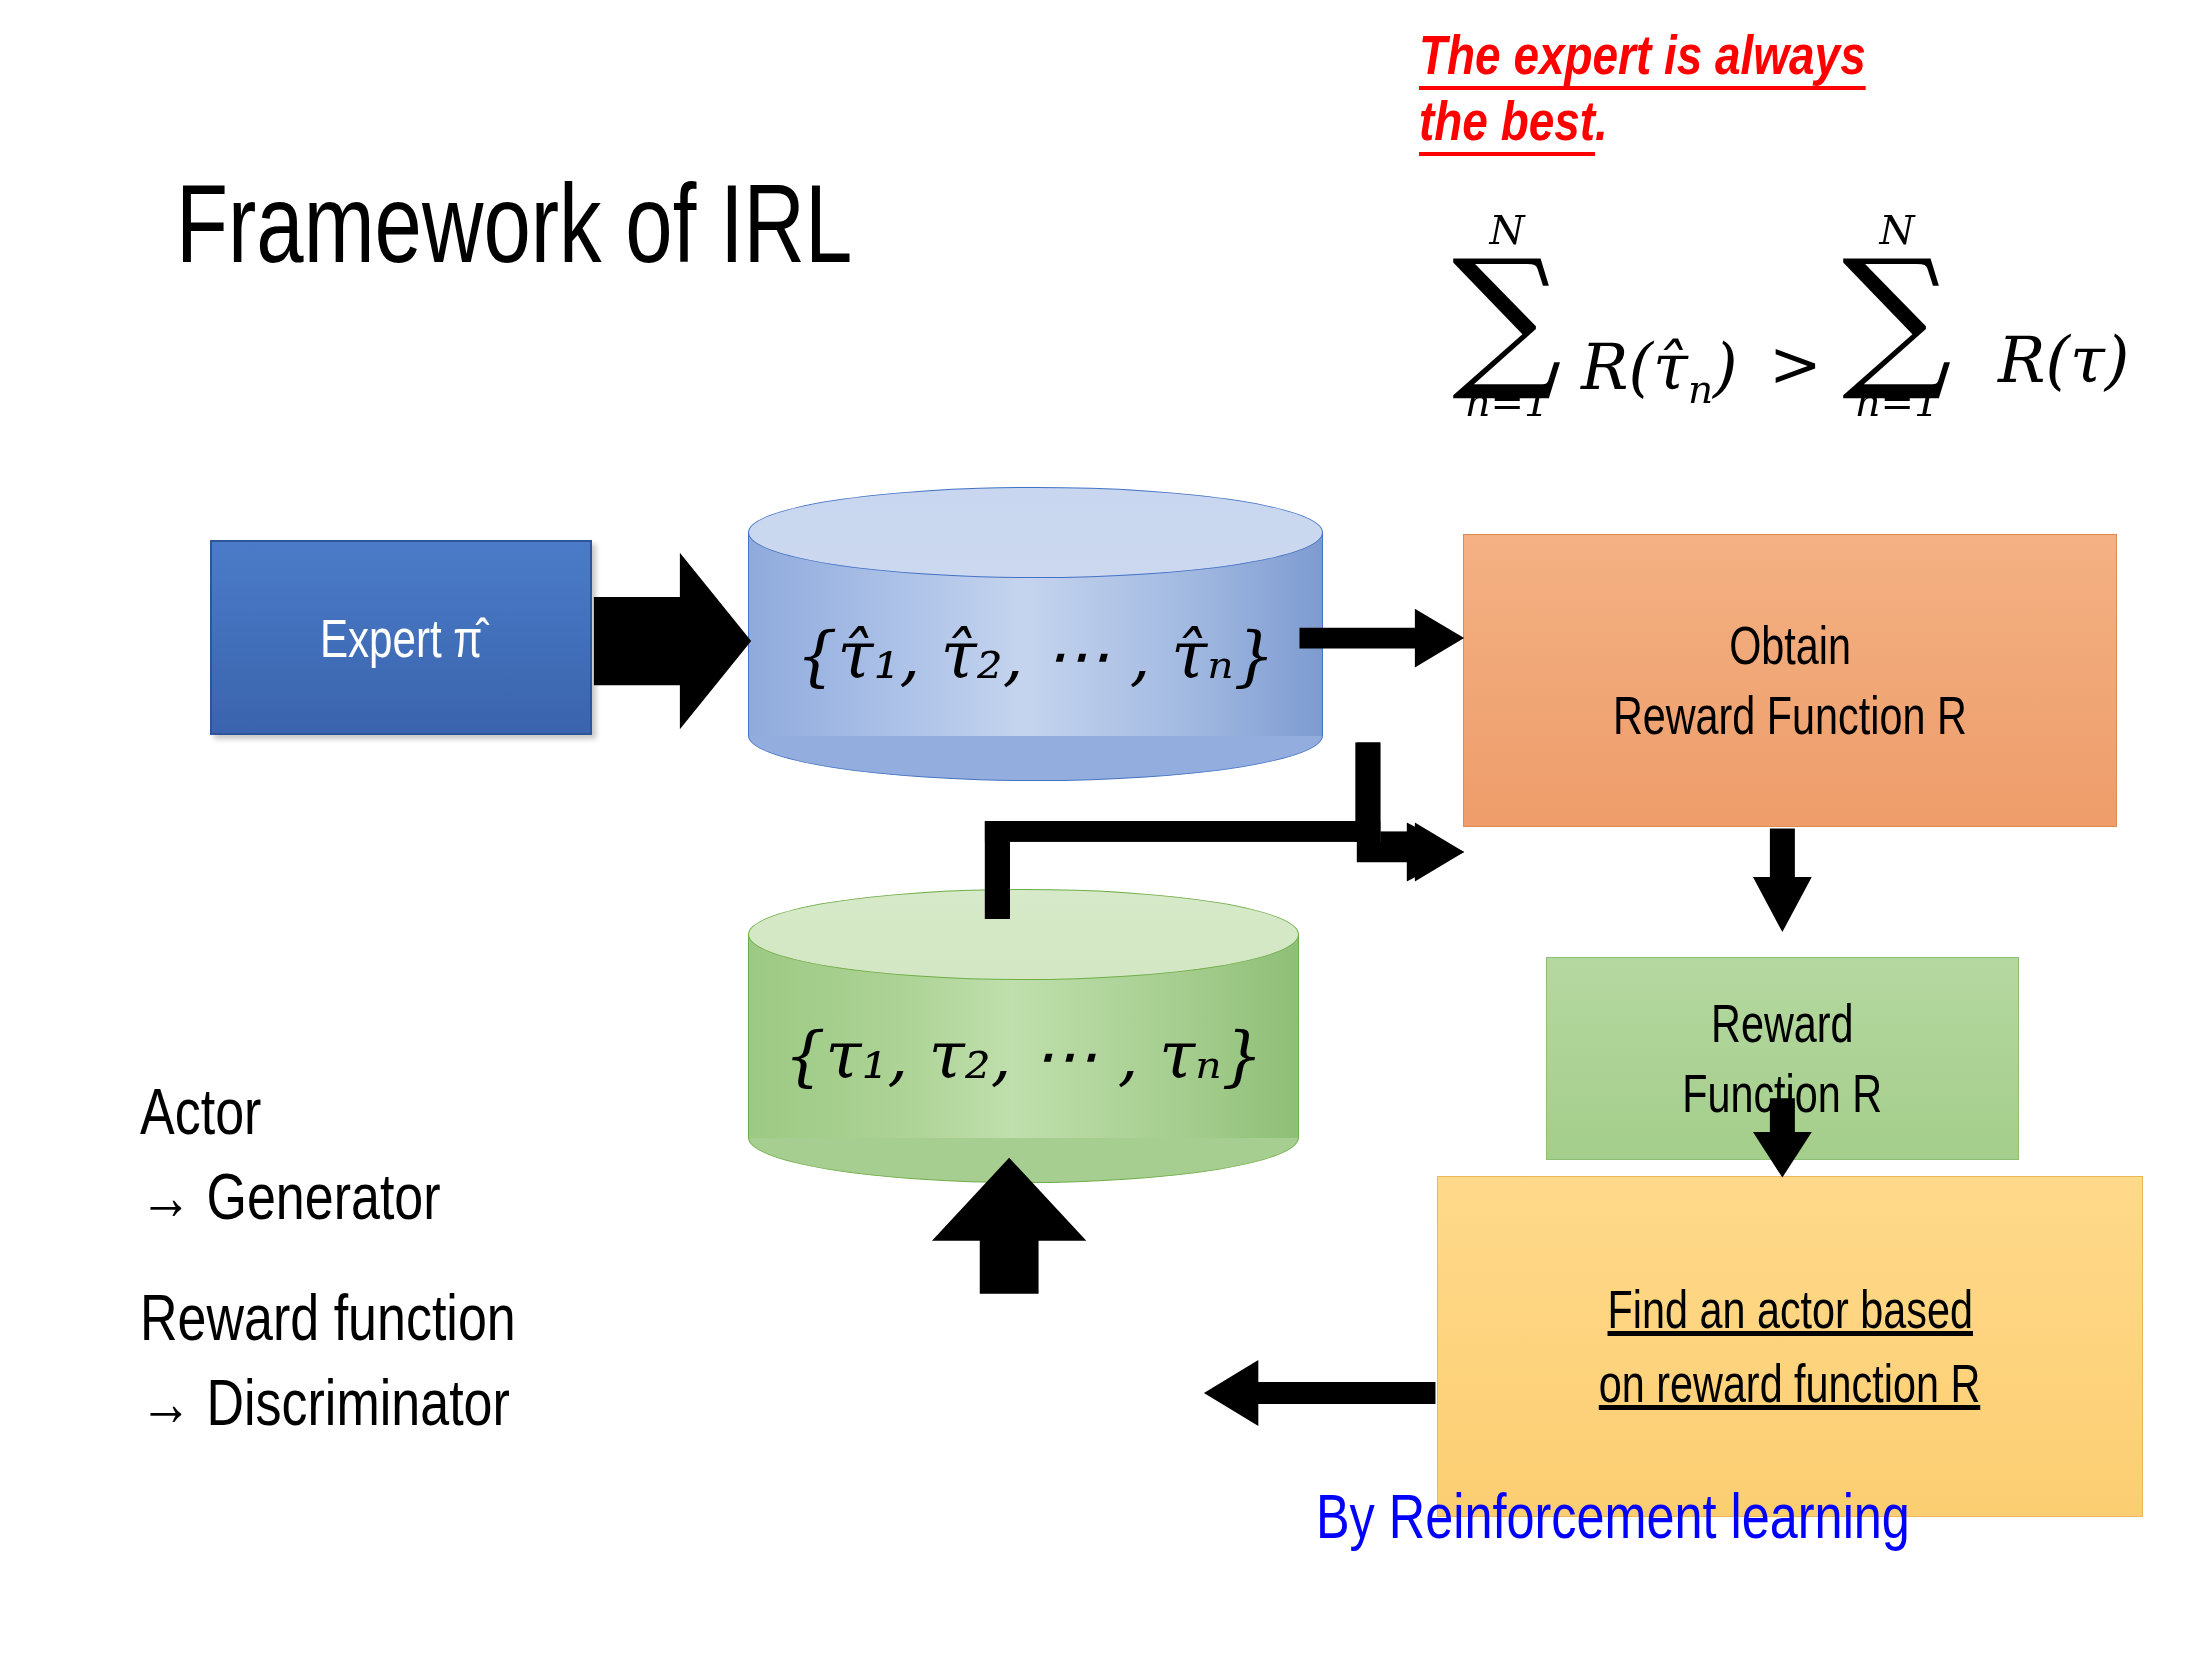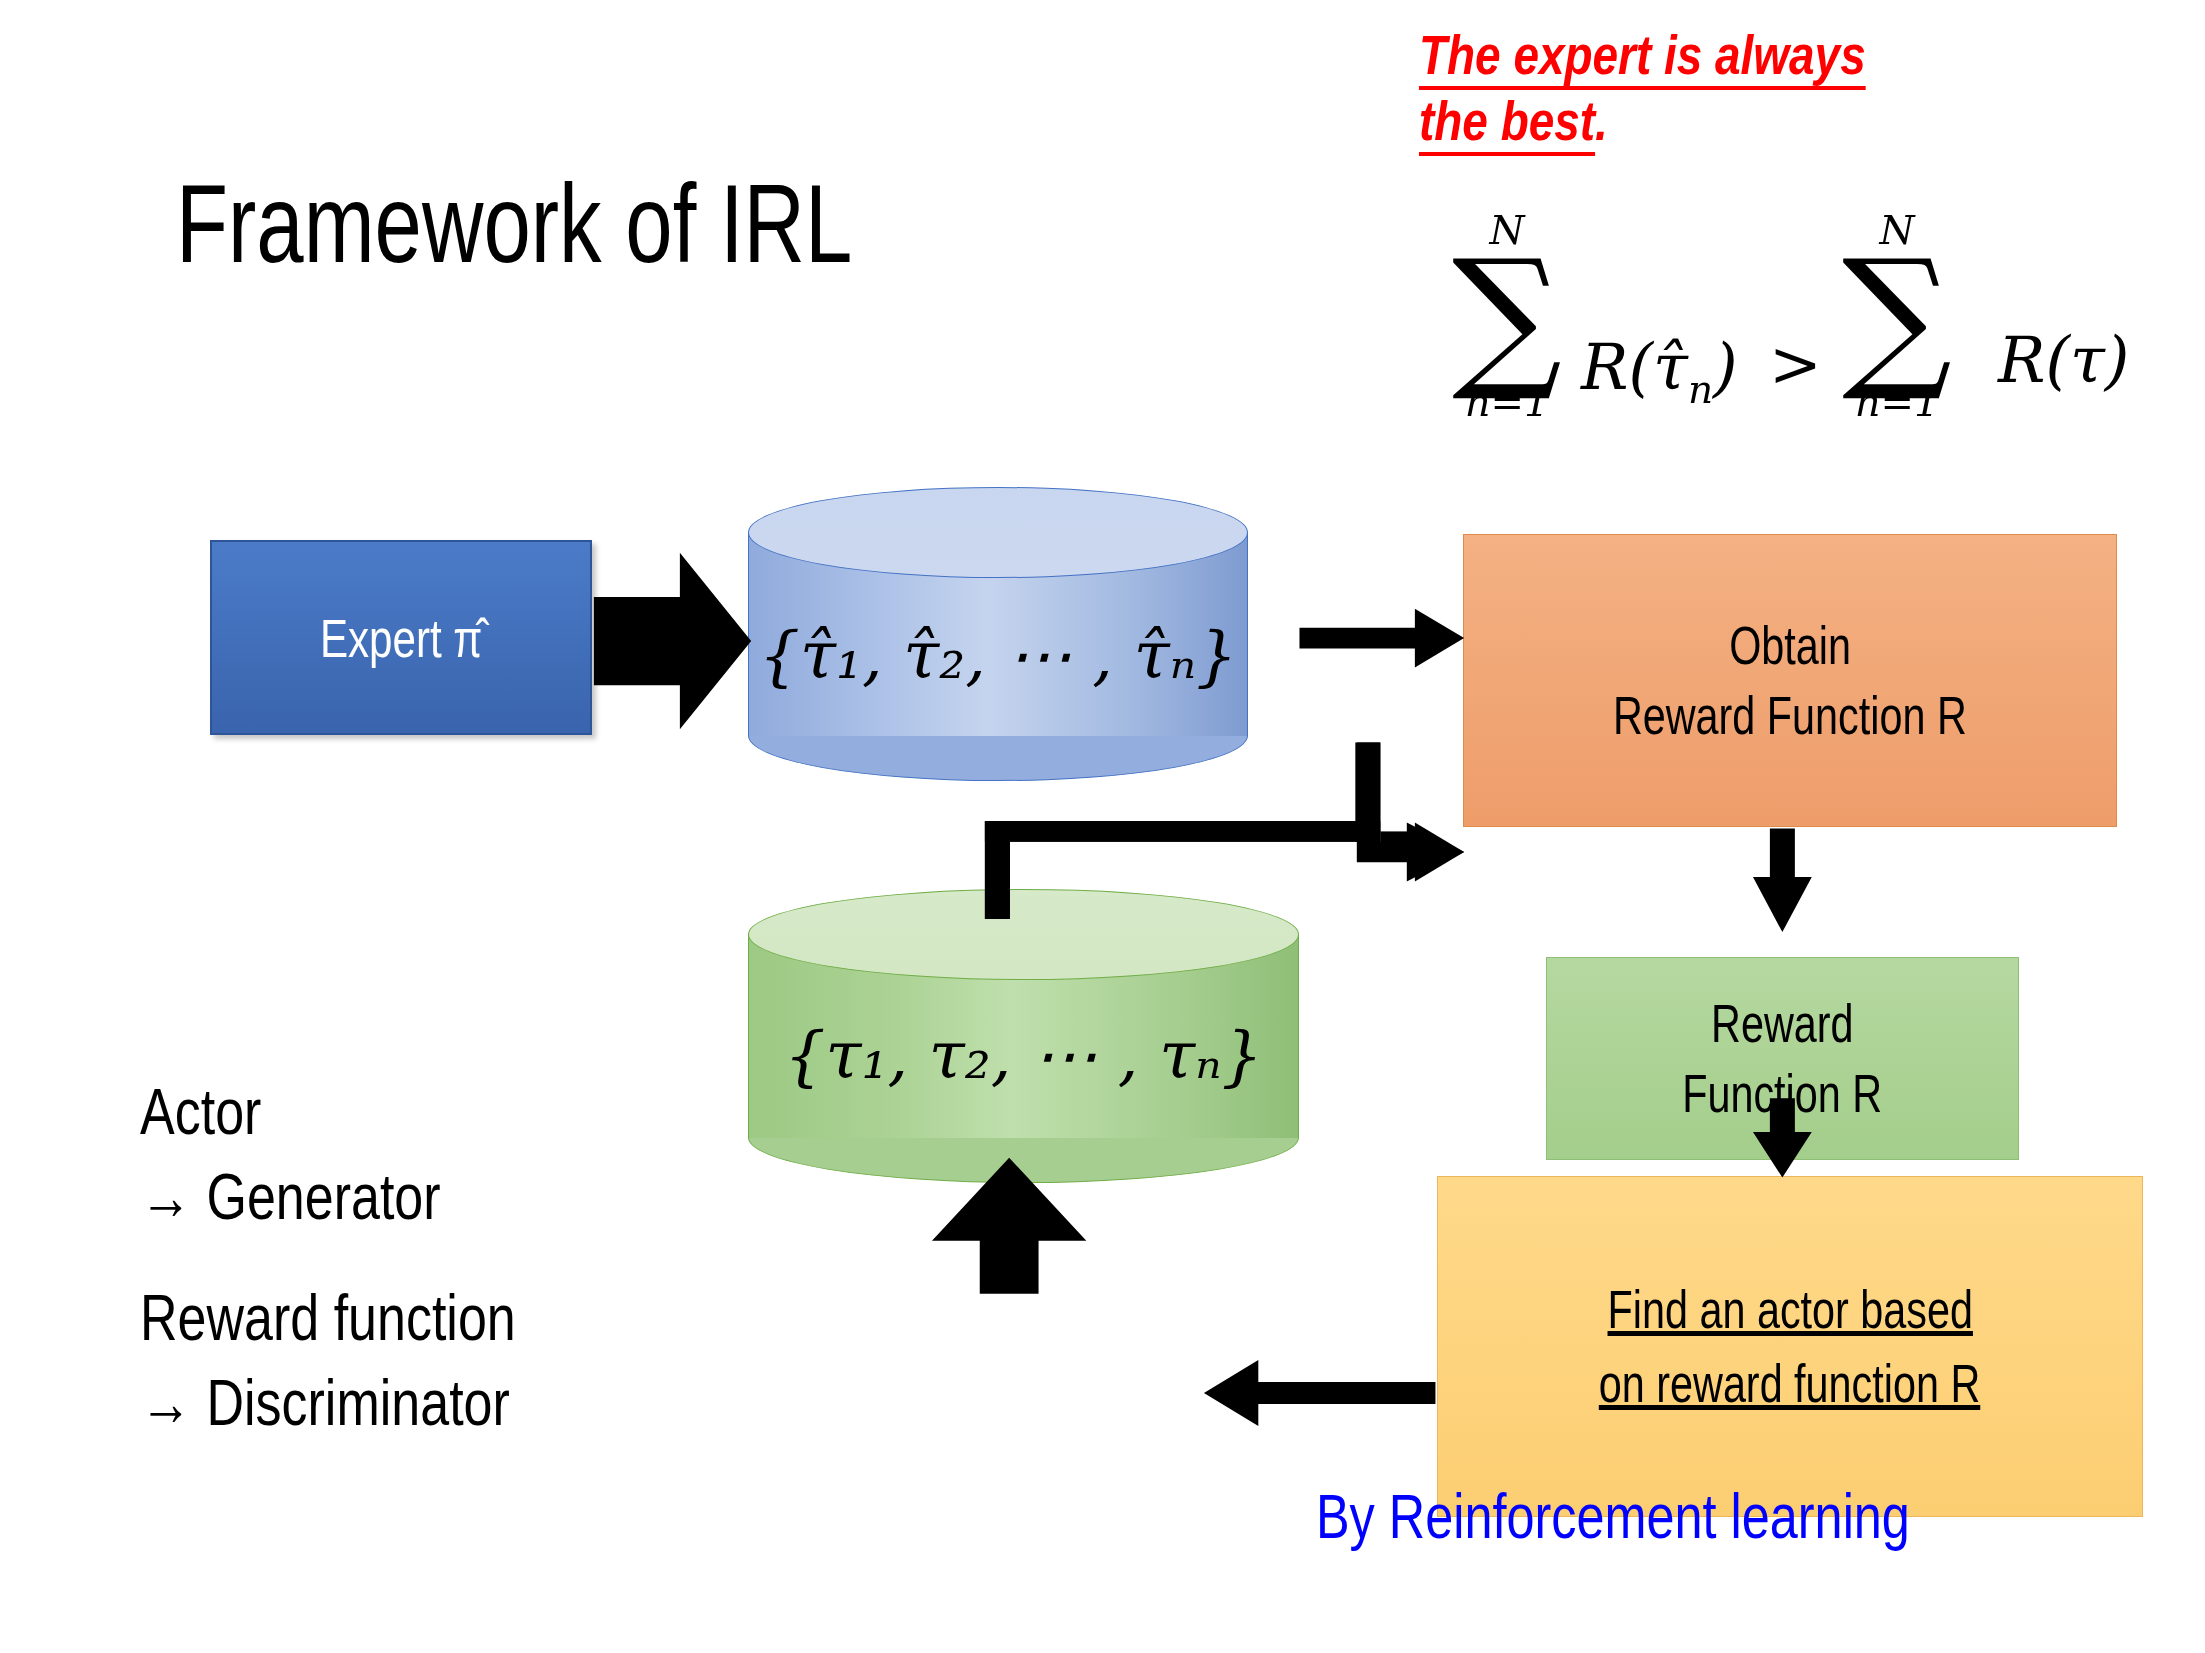--- a/index.html
+++ b/index.html
@@ -160,21 +160,21 @@
   .cyl .label {
     position: absolute; left: 0; right: 0;
     text-align: center;
     font-family: "DejaVu Serif", serif;
     font-style: italic;
     font-size: 65px;
     color: #000000;
     white-space: nowrap;
   }
 
-  #cyl-expert { left: 748px; top: 487px; width: 500px; height: 294px; }
+  #cyl-expert { left: 748px; top: 487px; width: 551px; height: 294px; padding-left: 24px; }
   #cyl-expert .body  { top: 46px; height: 203px; background: linear-gradient(90deg,#8FAADC 0%, #AEC3E8 28%, #C5D4EE 48%, #A0B8E0 78%, #7E9BD1 100%); border-color:#4472C4; }
   #cyl-expert .capBot{ top: 203px; height: 91px; background: #93AEDE; border-color:#4472C4; }
   #cyl-expert .capTop{ top: 0; height: 91px; background: linear-gradient(180deg,#C9D6EF 0%, #CBD8F0 100%); border-color:#4472C4; }
   #cyl-expert .label { top: 131px; }
 
   #cyl-actor { left: 748px; top: 889px; width: 551px; height: 294px; }
   #cyl-actor .body  { top: 46px; height: 203px; background: linear-gradient(90deg,#9CC983 0%, #ADD396 28%, #BFDFAC 48%, #A6CE90 78%, #8FBF77 100%); border-color:#70AD47; }
   #cyl-actor .capBot{ top: 203px; height: 91px; background: #A6CE90; border-color:#70AD47; }
   #cyl-actor .capTop{ top: 0; height: 91px; background: linear-gradient(180deg,#D6E9C8 0%, #D3E7C4 100%); border-color:#70AD47; }
   #cyl-actor .label { top: 129px; }

